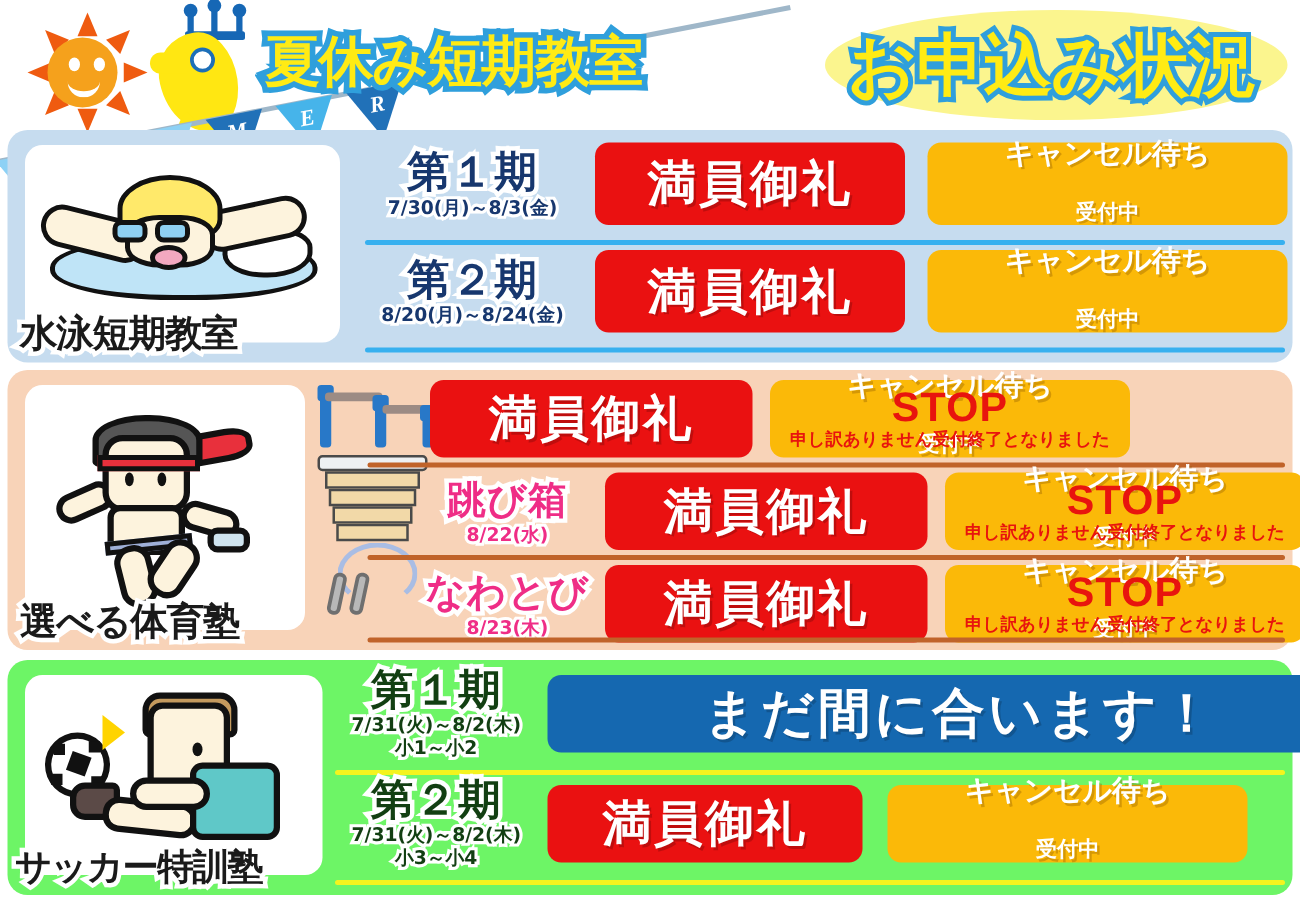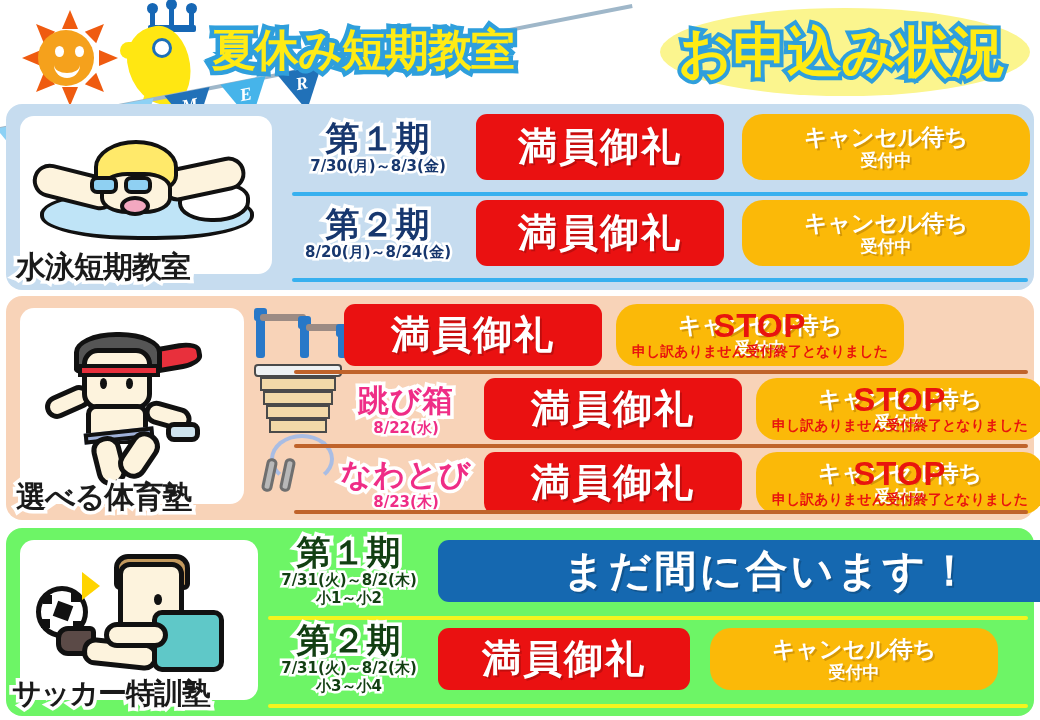--- a/index.html
+++ b/index.html
@@ -75,26 +75,26 @@
   .sec-gym .per .sml{color:#ef2d86;}
   .sec-soc .per .big{color:#123f12;}
   .sec-soc .per .sml{color:#123f12;}
 
   .status{flex:none;border-radius:11px;display:flex;align-items:center;justify-content:center;
     color:#ffffff;font-weight:bold;white-space:nowrap;}
   .st-full{background:#ea1111;font-size:39px;letter-spacing:2px;
     text-shadow:2px 2px 0 rgba(0,0,0,.18);}
   .st-open{background:#1568b0;font-size:42px;letter-spacing:3px;
     text-shadow:2px 2px 0 rgba(0,0,0,.18);padding-left:44px;}
-  .wait{flex:none;border-radius:21px;background:#fbb908;display:flex;flex-direction:column;
-    align-items:center;justify-content:center;position:relative;}
+  .wait{flex:none;border-radius:11px;background:#fbb908;display:flex;flex-direction:column;
+    align-items:center;justify-content:flex-end;position:relative;}
   .wait .w1{color:#ffffff;font-weight:bold;font-size:23px;letter-spacing:0px;line-height:26px;
     text-shadow:2px 2px 0 rgba(140,90,0,.35);white-space:nowrap;}
   .wait .w2{color:#ffffff;font-weight:bold;font-size:17px;line-height:20px;
-    text-shadow:2px 2px 0 rgba(140,90,0,.35);white-space:nowrap;}
+    text-shadow:2px 2px 0 rgba(140,90,0,.35);white-space:nowrap;margin-top:24px;}
   .wait.closed .stop{position:absolute;left:0;right:0;top:3px;text-align:center;
     color:#e8140e;font-weight:bold;font-size:33px;letter-spacing:1px;
     font-family:"Liberation Sans","DejaVu Sans",sans-serif;}
   .wait.closed .note{position:absolute;left:0;right:0;bottom:5px;text-align:center;
     color:#e8140e;font-weight:bold;font-size:14px;white-space:nowrap;}
 
   .divider{position:absolute;height:4px;border-radius:2px;}
 
   
   .swimmer{position:absolute;left:8px;top:10px;width:236px;height:120px;}

